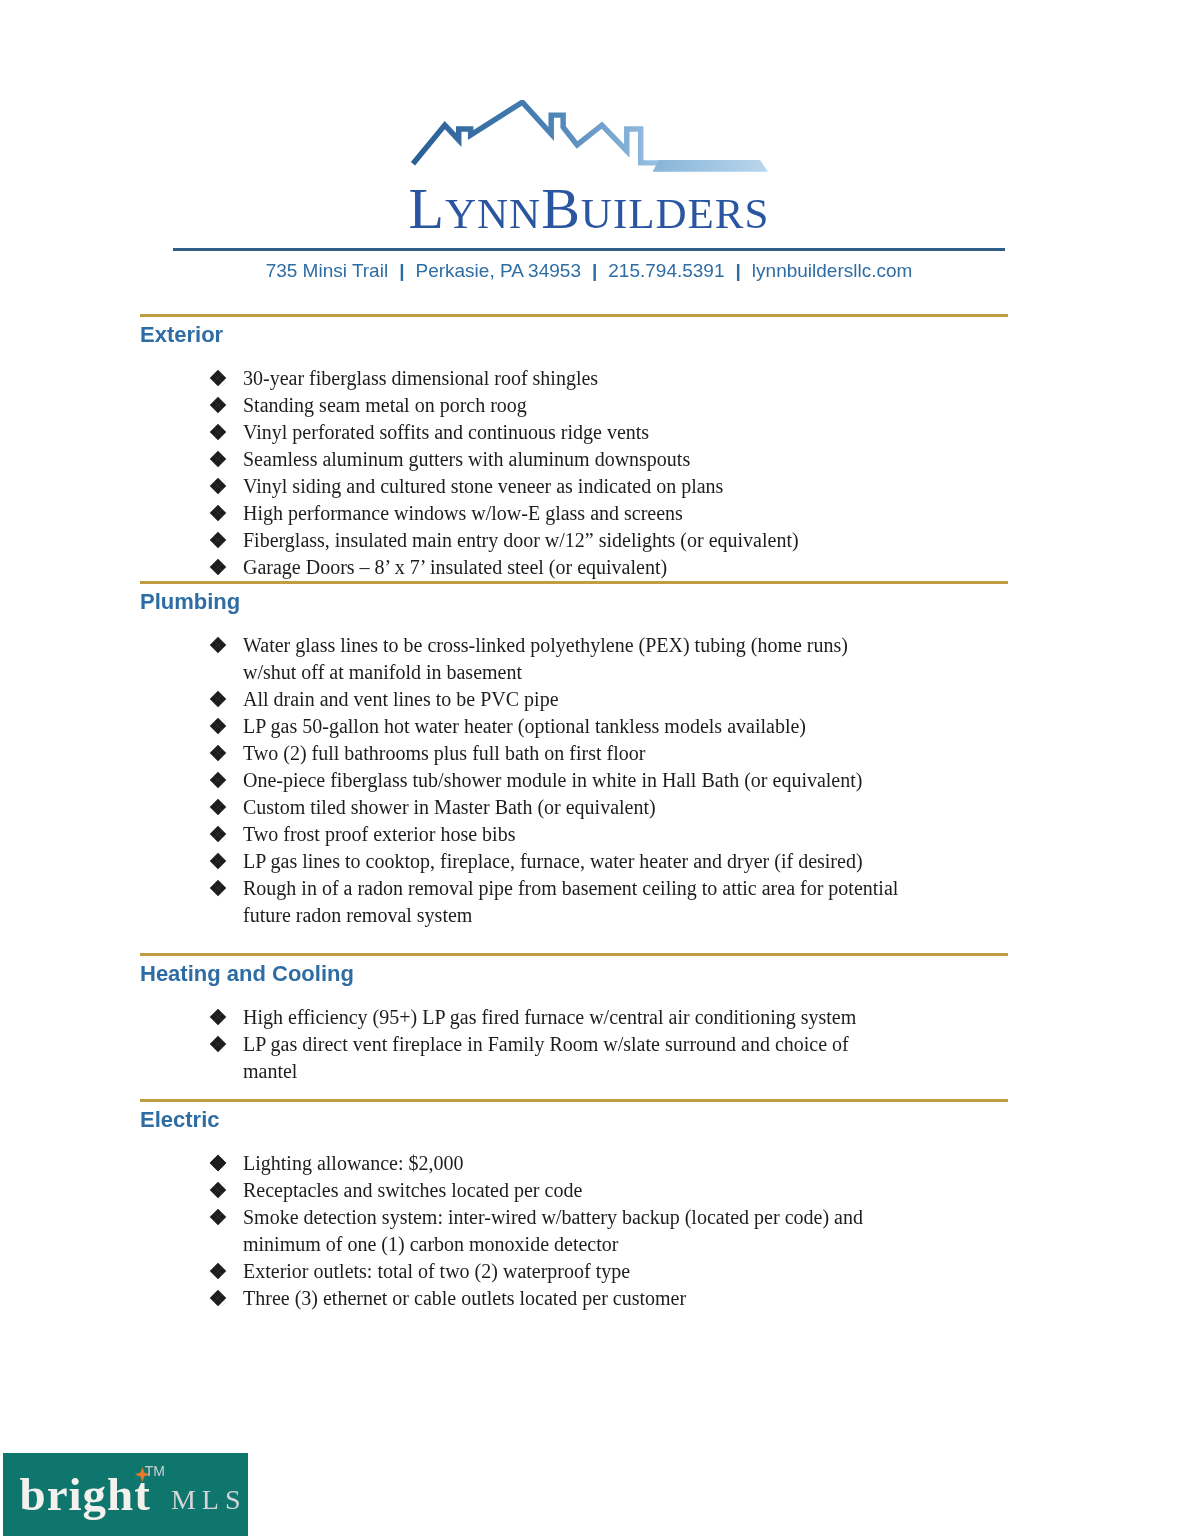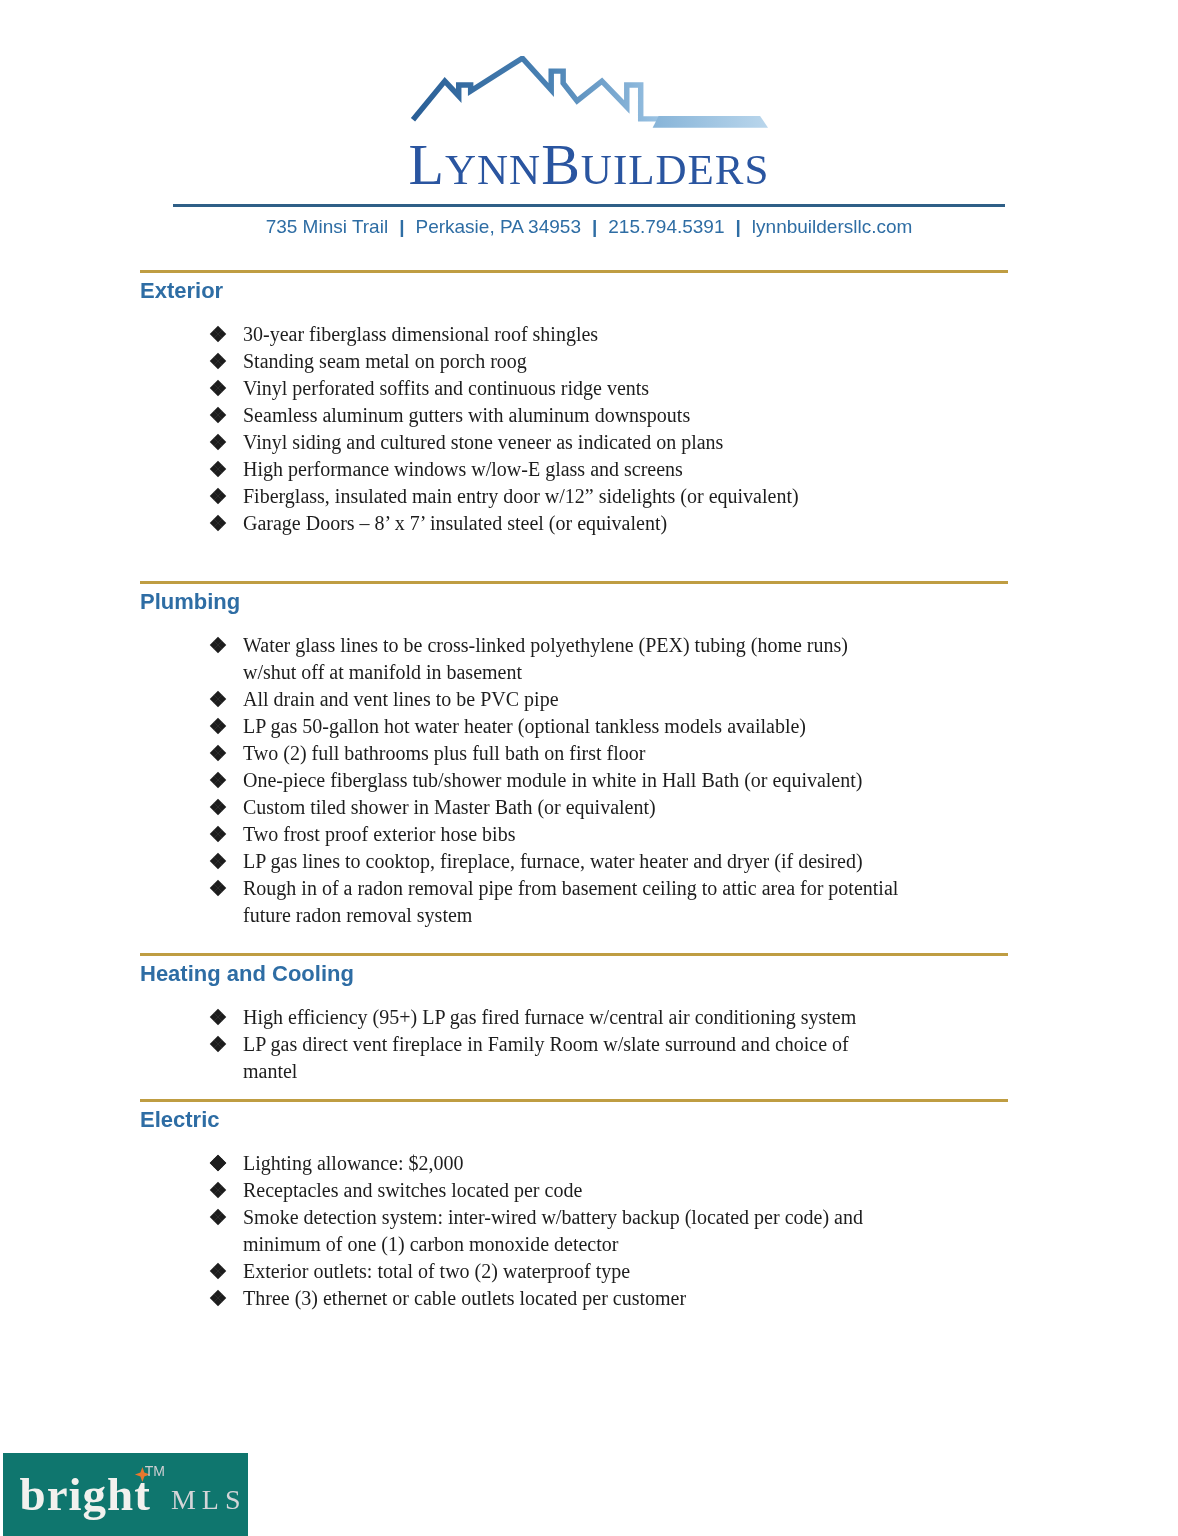--- a/index.html
+++ b/index.html
@@ -6,21 +6,21 @@
   html,body { background:#ffffff; }
   body {
     width:1178px; height:1536px;
     position:relative; overflow:hidden;
     font-family:"Liberation Serif", serif;
     color:#1d1d1d;
   }
   .page { width:100%; height:100%; position:relative; }
 
   
-  .header { padding-top:56px; text-align:center; }
+  .header { padding-top:100px; text-align:center; }
   .roofline-svg { display:block; margin:0 auto; width:358px; height:76px; }
   .logo-text {
     font-family:"Liberation Serif", serif;
     color:#2a55a0; line-height:1; margin-top:4px;
     letter-spacing:1px; white-space:nowrap;
   }
   .logo-big   { font-size:58px; }
   .logo-small { font-size:43px; }
   .header-divider {
     width:832px; margin:10px auto 0;
@@ -51,21 +51,21 @@
   .bullet i {
     position:absolute; width:6px; height:6px;
     background:#1d1d1d; transform:rotate(45deg);
   }
   .bullet .d1 { left:4px; top:0; }
   .bullet .d2 { left:0;   top:4px; }
   .bullet .d3 { left:8px; top:4px; }
   .bullet .d4 { left:4px; top:8px; }
 
   .section.s0 { margin-top:32px; }
-  .section.s1 { margin-top:44px; }
+  .section.s1 { }
   .section.s2 { margin-top:24px; }
   .section.s3 { margin-top:14px; }
 
   
   .footer-logo {
     position:absolute; left:3px; bottom:0;
     width:245px; height:83px; background:#0f766e;
     display:flex; align-items:center; padding-left:15px;justify-content:center;
   }
   .bright-wrap { position:relative; display:inline-block; }

